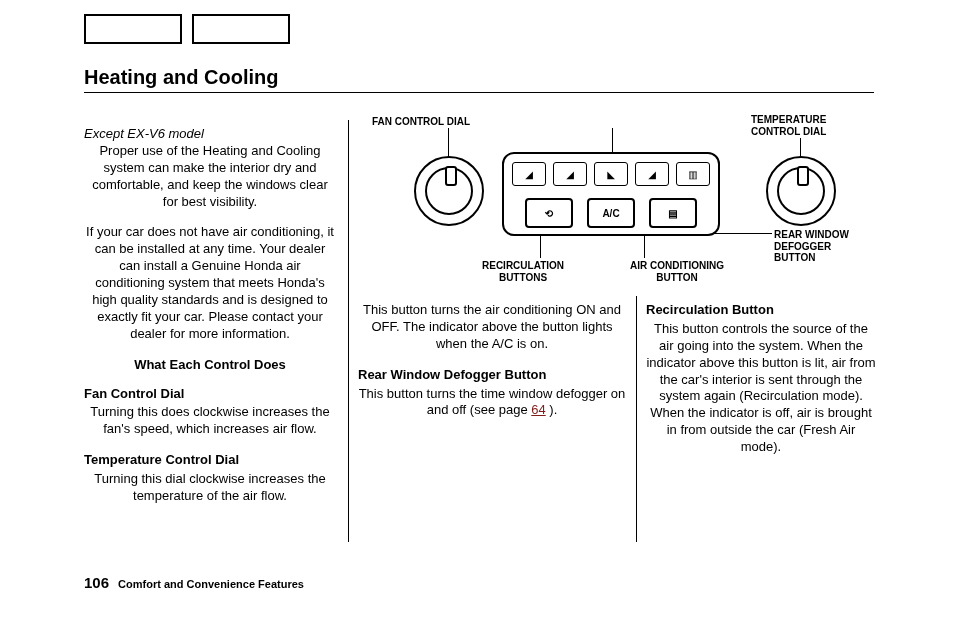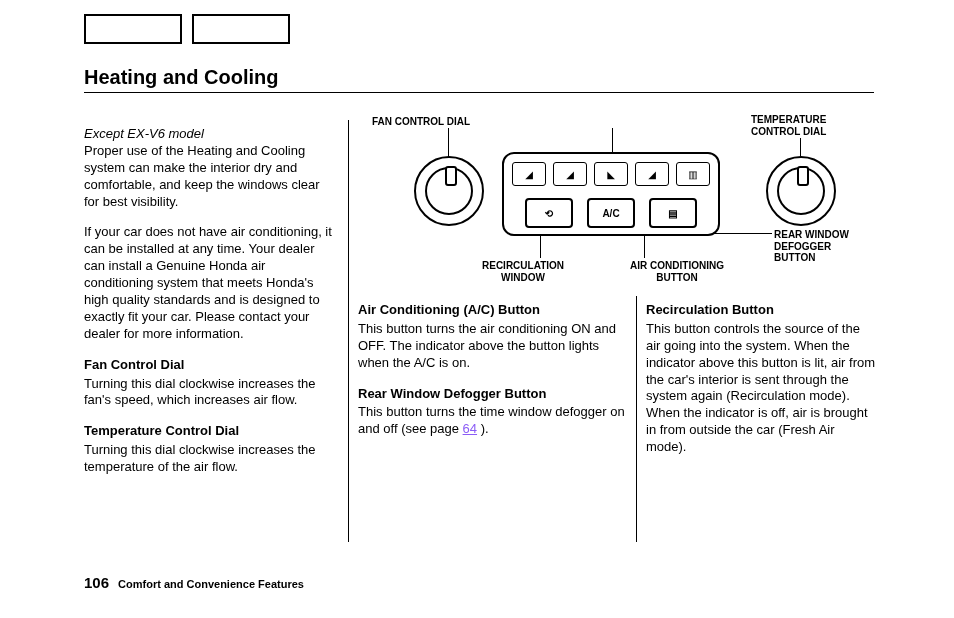--- a/index.html
+++ b/index.html
@@ -45,24 +45,24 @@
     top: 120px;
     margin-top: 6px;
   }
   .col1 { left: 84px;  width: 252px; }
   .col2 { left: 358px; width: 268px; top: 296px; }
   .col3 { left: 646px; width: 230px; top: 296px; }
   .sep1 { position: absolute; top: 120px; left: 348px; height: 422px; border-left: 1px solid #000; }
   .sep2 { position: absolute; top: 296px; left: 636px; height: 246px; border-left: 1px solid #000; }
 
   .subnote { font-style: italic; }
-  p { margin: 0 0 14px 0; }
+  p { margin: 0 0 14px 0; text-align: center; }
   .h2 { font-weight: bold; margin: 0 0 12px 0; }
   .h3 { font-weight: bold; margin: 0 0 2px 0; }
-  .page-ref { color: #8b5cf6; text-decoration: underline; }
+  .page-ref { color: #7f1d1d; text-decoration: underline; }
 
   .footer {
     position: absolute;
     left: 84px;
     top: 573px;
     font-size: 11px;
     font-weight: bold;
   }
   .footer .pn { font-size: 15px; font-weight: bold; margin-right: 6px; }
 
@@ -142,49 +142,49 @@
 <div class="title">Heating and Cooling</div>
 <div class="rule"></div>
 
 <div class="sep1"></div>
 <div class="sep2"></div>
 
 <div class="col col1">
   <div class="subnote">Except EX-V6 model</div>
   <p>Proper use of the Heating and Cooling system can make the interior dry and comfortable, and keep the windows clear for best visibility.</p>
   <p>If your car does not have air conditioning, it can be installed at any time. Your dealer can install a Genuine Honda air conditioning system that meets Honda's high quality standards and is designed to exactly fit your car. Please contact your dealer for more information.</p>
+  <p class="h2">What Each Control Does</p>
   <div class="h3">Fan Control Dial</div>
-  <p>Turning this dial clockwise increases the fan's speed, which increases air flow.</p>
+  <p>Turning this does clockwise increases the fan's speed, which increases air flow.</p>
   <div class="h3">Temperature Control Dial</div>
   <p>Turning this dial clockwise increases the temperature of the air flow.</p>
 </div>
 
 <div class="col col2">
-  <div class="h3">Air Conditioning (A/C) Button</div>
   <p>This button turns the air condi­tioning ON and OFF. The indicator above the button lights when the A/C is on.</p>
   <div class="h3">Rear Window Defogger Button</div>
   <p>
     <span>This button turns the time window defogger on and off (see page </span><span class="page-ref">64</span><span> ).</span>
   </p>
 </div>
 
 <div class="col col3">
   <div class="h3">Recirculation Button</div>
   <p>This button controls the source of the air going into the system. When the indicator above this button is lit, air from the car's interior is sent through the system again (Recircula­tion mode). When the indicator is off, air is brought in from outside the car (Fresh Air mode).</p>
 </div>
 
 <div class="diagram">
 
   <div class="cap" style="left:14px; top:2px; width:120px; text-align:left;">FAN CONTROL DIAL</div>
   <div class="cap" style="left:200px; top:2px; width:110px;margin-top:37px;">MODE BUTTONS</div>
   <div class="cap" style="left:393px; top:0px; width:110px; white-space:pre-line; text-align:left;">TEMPERATURE
 CONTROL DIAL</div>
 
   <div class="cap" style="left:110px; top:146px; width:110px; white-space:pre-line;">RECIRCULATION
-WINDOW</div>
+BUTTONS</div>
   <div class="cap" style="left:254px; top:146px; width:130px; white-space:pre-line;">AIR CONDITIONING
 BUTTON</div>
   <div class="cap" style="left:416px; top:115px; width:100px; white-space:pre-line; text-align:left;">REAR WINDOW
 DEFOGGER
 BUTTON</div>
 
   <div class="leader" style="left:90px; top:14px; width:1px; height:30px;"></div>
   <div class="leader" style="left:254px; top:14px; width:1px; height:24px;"></div>
   <div class="leader" style="left:442px; top:24px; width:1px; height:24px;"></div>
   <div class="leader" style="left:182px; top:118px; width:1px; height:26px;"></div>

